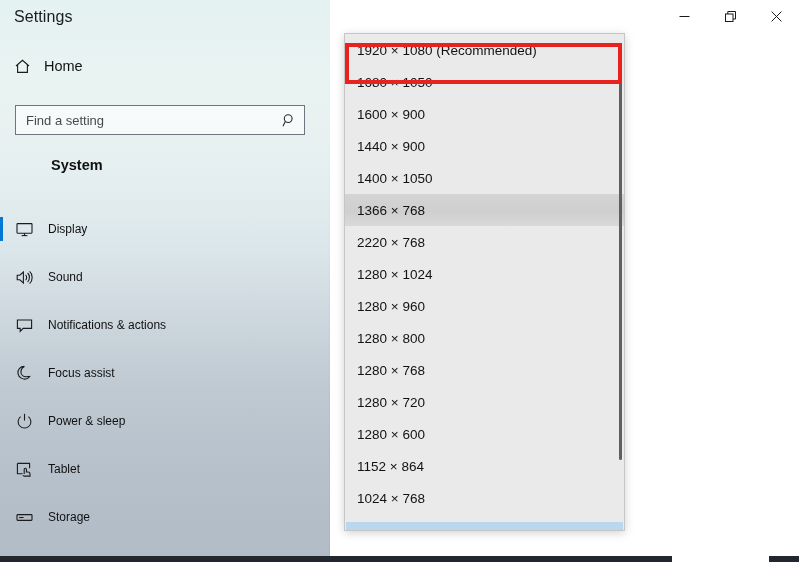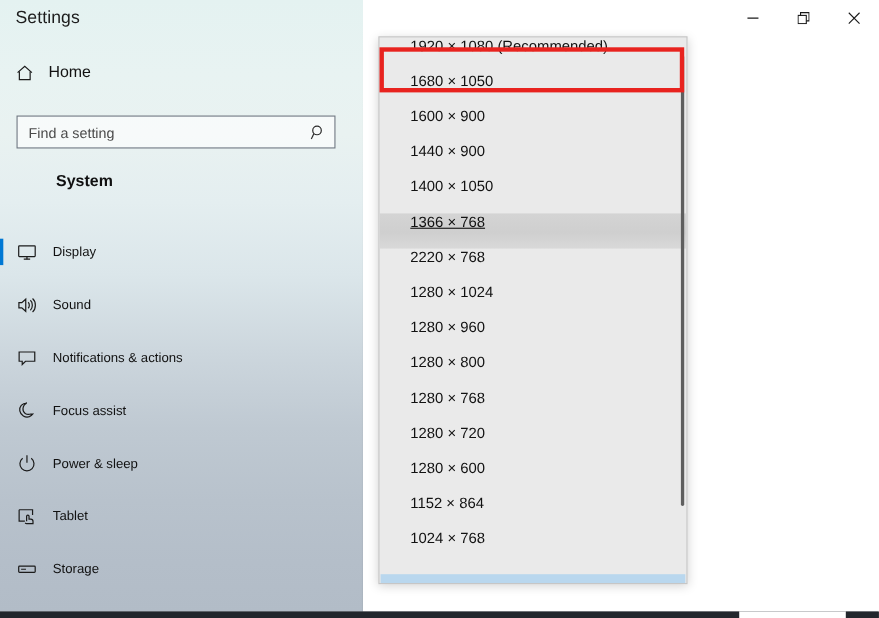--- a/index.html
+++ b/index.html
@@ -208,29 +208,29 @@
   .dd-list {
     position: absolute;
     left: 0;
     top: 0;
     right: 0;
     bottom: 0;
   }
   .dd-item {
     height: 32px;
     display: flex;
-    padding-left: 28px;
+    align-items: center;
+    padding-left: 12px;
     font-size: 13.5px;
     color: #121212;
     cursor: default;
     white-space: nowrap;
   }
   .dd-item.hovered {
     background: linear-gradient(to bottom, #d4d4d4 0%, #cfcfcf 55%, #d9d9d9 100%);
-    text-decoration: underline;
   }
   .dd-scrollbar {
     position: absolute;
     right: 2px;
     top: 4px;
     width: 3px;
     height: 470px;
     background: transparent;
   }
   .dd-thumb {

